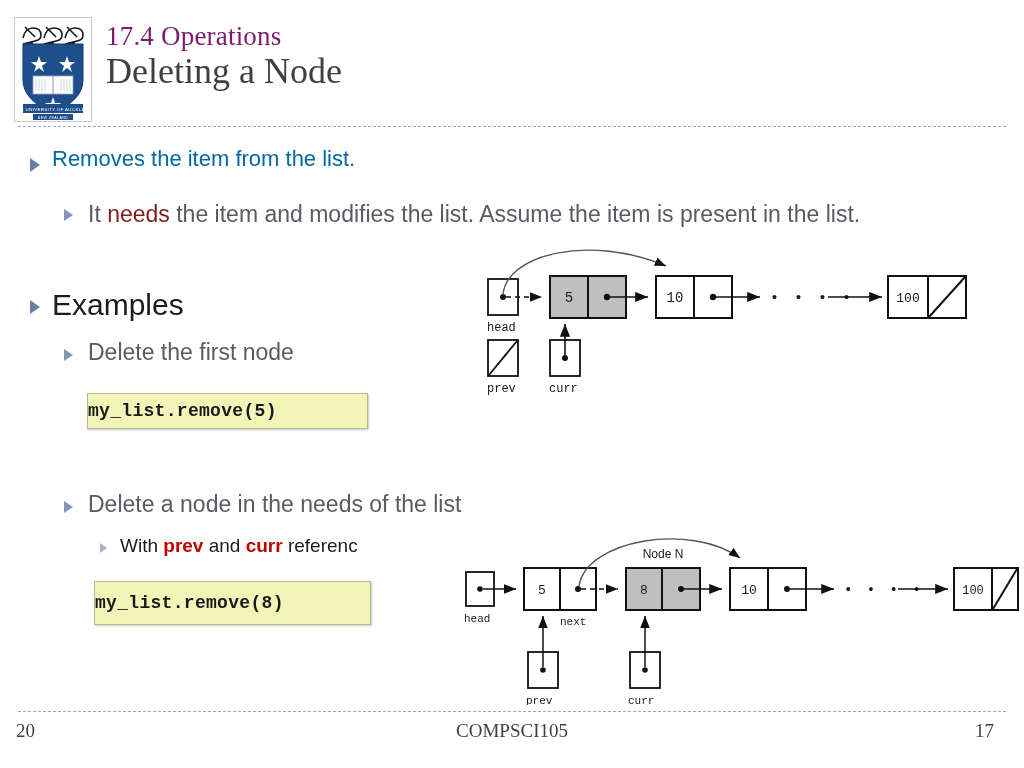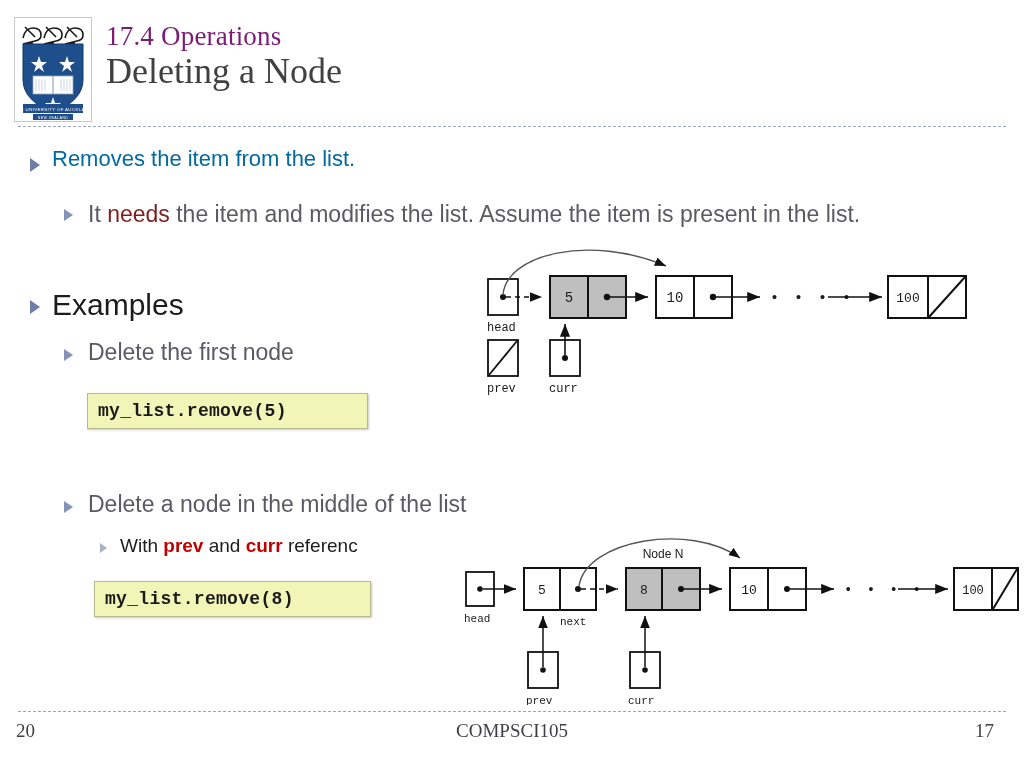--- a/index.html
+++ b/index.html
@@ -112,24 +112,24 @@
     border: 1px solid #b9b98f;
     box-shadow: 1px 1px 2px rgba(0,0,0,0.22);
     font-family: "Liberation Mono", monospace;
     font-weight: bold;
     font-size: 18px;
     color: #1a1a1a;
     letter-spacing: 0.3px;
     box-sizing: border-box;
     display: flex;
     align-items: center;
-    padding-left: 10px;
+    padding-left: 0;
   }
   #code1 { left: 87px; top: 393px; width: 281px; height: 36px; }
-  #code2 { left: 94px; top: 581px; width: 277px; height: 36px; }
+  #code2 { left: 94px; top: 581px; width: 277px; height: 44px; }
 
   
   .diagram { position: absolute; }
   #diagram1 { left: 470px; top: 240px; width: 500px; height: 170px; }
   #diagram2 { left: 440px; top: 530px; width: 580px; height: 175px; }
   .diagram svg { display: block; }
 
   
   #footer-rule {
     position: absolute;
@@ -210,21 +210,21 @@
 <span class="tri" id="b2tri"></span>
 <div class="blt" id="b2"><span>It </span><span class="red">needs</span><span> the item and modifies the list.  Assume the item is present in the list.</span></div>
 
 <span class="tri lvl1" id="b3tri"></span>
 <div class="blt" id="b3">Examples</div>
 
 <span class="tri" id="b4tri"></span>
 <div class="blt" id="b4">Delete the first node</div>
 
 <span class="tri" id="b5tri"></span>
-<div class="blt" id="b5">Delete a node in the middle of the list</div>
+<div class="blt" id="b5">Delete a node in the needs of the list</div>
 
 <span class="tri lvl3" id="b6tri"></span>
 <div class="blt" id="b6"><span>With </span><b>prev</b><span> and </span><b>curr</b><span> referenc</span></div>
 
 <div class="codebox" id="code1">my_list.remove(5)</div>
 <div class="codebox" id="code2">my_list.remove(8)</div>
 
 <div class="diagram" id="diagram1">
   <svg width="500" height="170" viewBox="0 0 500 170">
     <defs>

